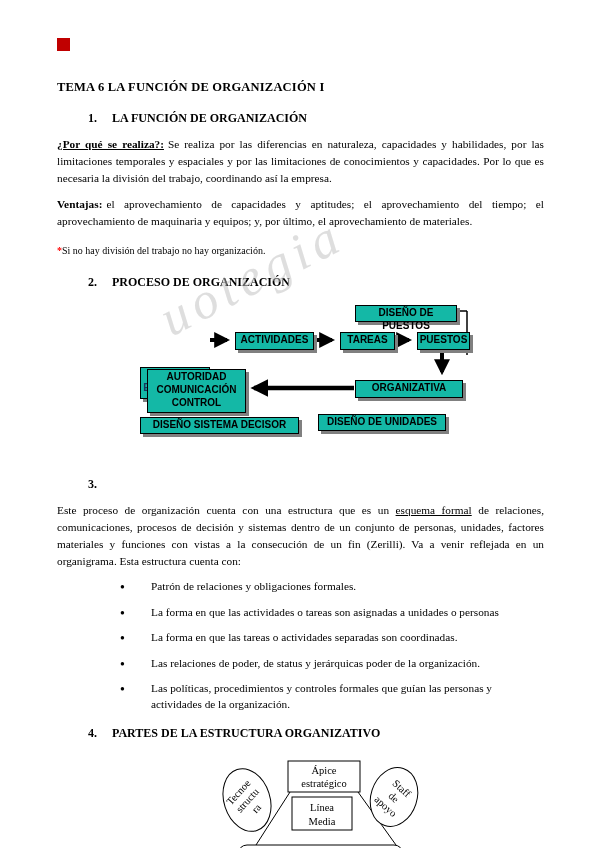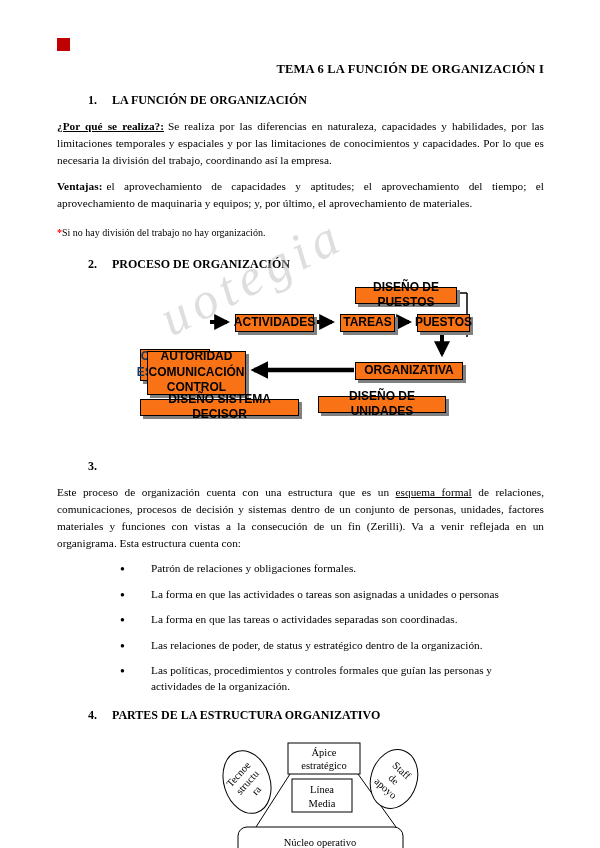--- a/index.html
+++ b/index.html
@@ -1,36 +1,36 @@
 <!DOCTYPE html>
 <html><head>
 <meta charset="utf-8">
 <style>
   html,body{margin:0;padding:0;background:#ffffff;}
   .page{width:600px;height:848px;position:relative;background:#fff;overflow:hidden;
         font-family:"Liberation Serif",serif;color:#000;}
   .content{padding:38px 56px 0 57px;}
   .red-square{width:13px;height:13px;background:#c00000;}
-  .doc-title{font-weight:bold;font-size:12.5px;margin-top:11px;letter-spacing:.2px;text-align:right;}
+  .doc-title{font-weight:bold;font-size:12.5px;margin-top:29px;letter-spacing:.2px;}
   .sec-heading{font-weight:bold;font-size:12px;margin:16px 0 10px 31px;display:flex;}
   .sec-heading .num{width:24px;flex:none;}
   p.body{font-size:11.3px;text-align:justify;line-height:1.5;margin:9px 0;}
   .lead{font-weight:bold;margin-right:4px;}
   .lead.u{text-decoration:underline;}
   .note{font-size:10px;margin:15px 0 0 0;}
   .star{color:#ff0000;font-weight:bold;}
   .uline{text-decoration:underline;}
 
   
   .flow{position:relative;height:150px;margin:13px 0 4px 0;}
   .flow svg.arrows{position:absolute;left:0;top:0;z-index:1;}
-  .fbox{position:absolute;z-index:2;background:#f97316;border:1px solid #000;
+  .fbox{position:absolute;z-index:2;background:#14b8a6;border:1px solid #000;
         box-shadow:3px 3px 0 0 #808080;font-family:"Liberation Sans",sans-serif;
-        font-weight:bold;font-size:12px;line-height:1.3;display:flex;flex-direction:column;
-        align-items:center;justify-content:center;text-align:center;}
+        font-weight:bold;font-size:10px;line-height:1.3;display:flex;flex-direction:column;
+        align-items:center;text-align:center;}
   .fbox.navy{color:#17375e;}
   .watermark{position:absolute;left:150px;top:295px;z-index:3;transform:rotate(-27deg);
         transform-origin:left top;font-style:italic;font-size:52px;color:#bfbfbf;opacity:.5;
         pointer-events:none;letter-spacing:6px;}
 
   
   .bullets{margin:4px 0 0 0;}
   .bullet-row{display:flex;margin:0 0 9px 63px;font-size:11.3px;line-height:1.45;}
   .bullet-row .dot{width:31px;flex:none;font-size:8px;padding-top:3px;}
   .bullet-row .btxt{flex:1;padding-right:2px;}
@@ -141,21 +141,21 @@
       <div class="bullet-row">
           <span class="dot">●</span>
           <span class="btxt">La forma en que las actividades o tareas son asignadas a unidades o personas</span>
         </div>
       <div class="bullet-row">
           <span class="dot">●</span>
           <span class="btxt">La forma en que las tareas o actividades separadas son coordinadas.</span>
         </div>
       <div class="bullet-row">
           <span class="dot">●</span>
-          <span class="btxt">Las relaciones de poder, de status y estratégico dentro de la organización.</span>
+          <span class="btxt">Las relaciones de poder, de status y jerárquicas poder de la organización.</span>
         </div>
       <div class="bullet-row">
           <span class="dot">●</span>
           <span class="btxt">Las políticas, procedimientos y controles formales que guían las personas y actividades de la organización.</span>
         </div>
     </div>
 
     
     <div class="sec-heading" style="margin-top:13px">
       <span class="num">4.</span>

